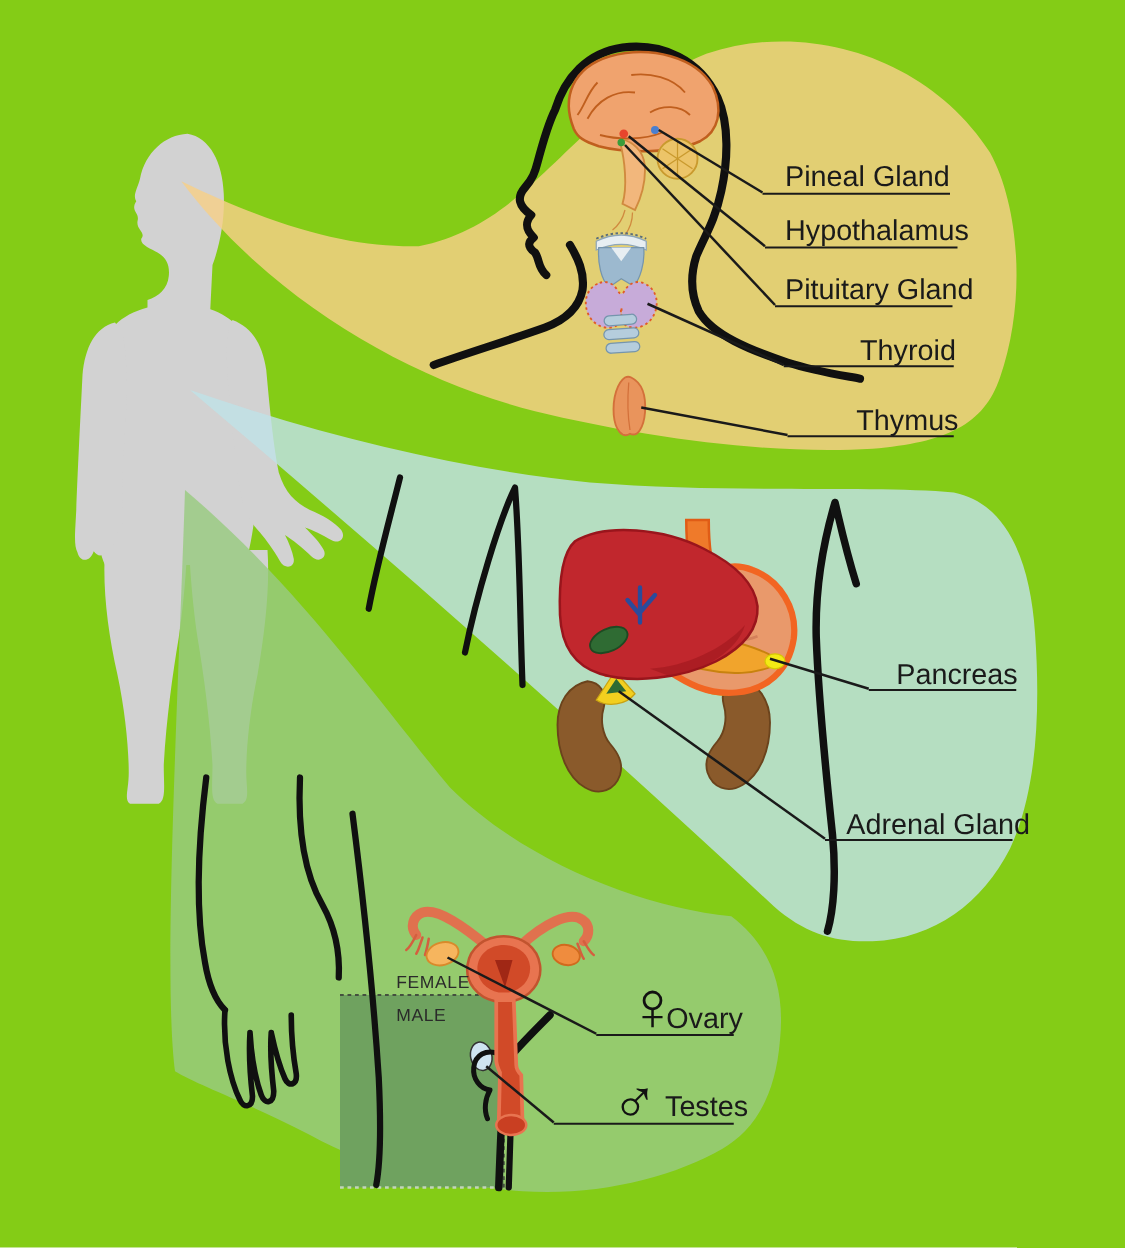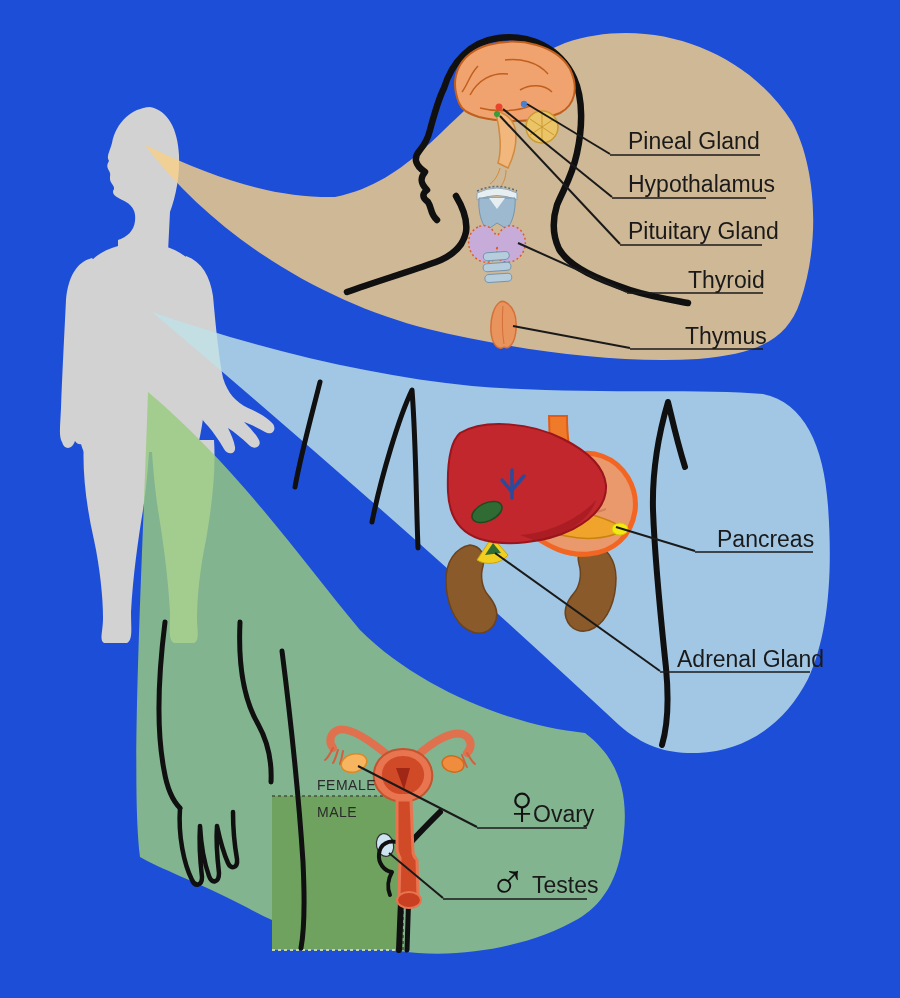--- a/index.html
+++ b/index.html
@@ -1,16 +1,16 @@
 <!DOCTYPE html>
 <html><head>
 <meta charset="utf-8">
 <style>
   html,body{margin:0;padding:0;background:#f6f6f6;}
-  .canvas{position:relative;width:900px;height:998px;background:#1d4ed8;overflow:hidden;
+  .canvas{position:relative;width:900px;height:998px;background:#84cc16;overflow:hidden;
           font-family:"Liberation Sans", sans-serif;}
   svg{position:absolute;left:0;top:0;}
   .lbl{font-size:23px;fill:#1a1a1a;}
   .sub{font-size:14px;fill:#2a2a2a;letter-spacing:.5px;}
   .sym{font-weight:bold;fill:#111;}
   .ln{stroke:#1a1a1a;stroke-width:2;fill:none;}
   .ul{stroke:#1a1a1a;stroke-width:1.7;fill:none;}
   .art{stroke:#101010;fill:none;stroke-linecap:round;stroke-linejoin:round;}
 </style>
 </head>

